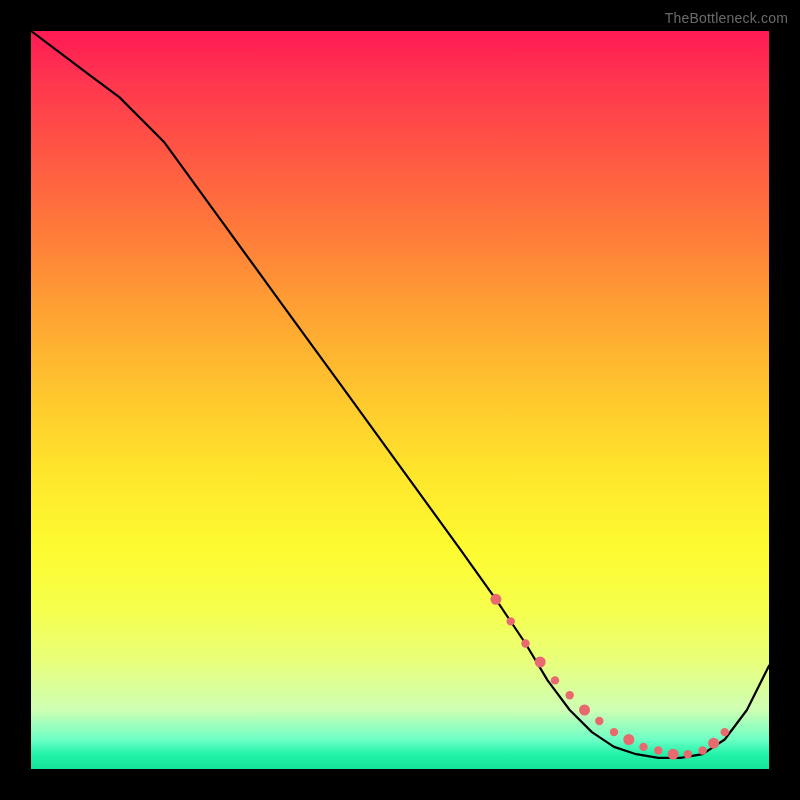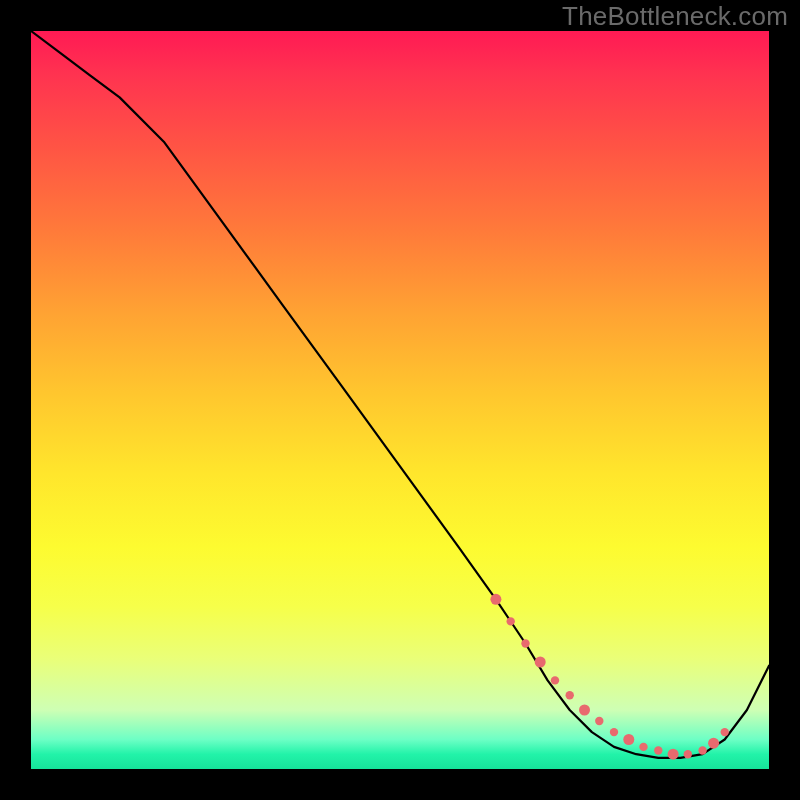--- a/index.html
+++ b/index.html
@@ -58,24 +58,24 @@
     stroke-width: 2.2;
     stroke-linejoin: round;
     stroke-linecap: round;
   }
   .marker {
     fill: #e86a6e;
     stroke: none;
   }
   .watermark {
     position: absolute;
-    top: 1px;
+    top: 10px;
     right: 12px;
     color: #6a6a6a;
-    font-size: 26px;
+    font-size: 14px;
     letter-spacing: 0.2px;
     user-select: none;
   }
 </style>
 </head>
 <body>
 
 <div class="stage">
 
   <div class="plot">

